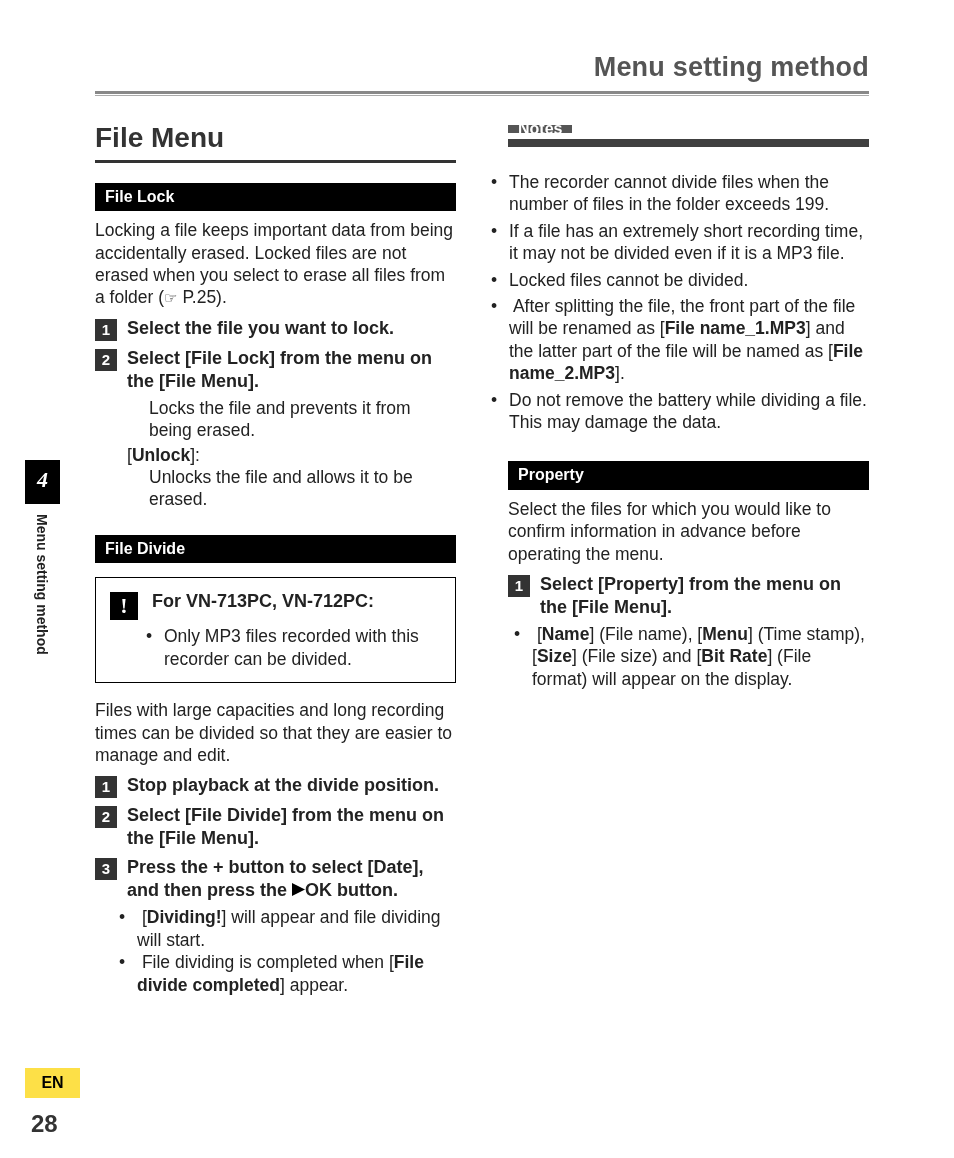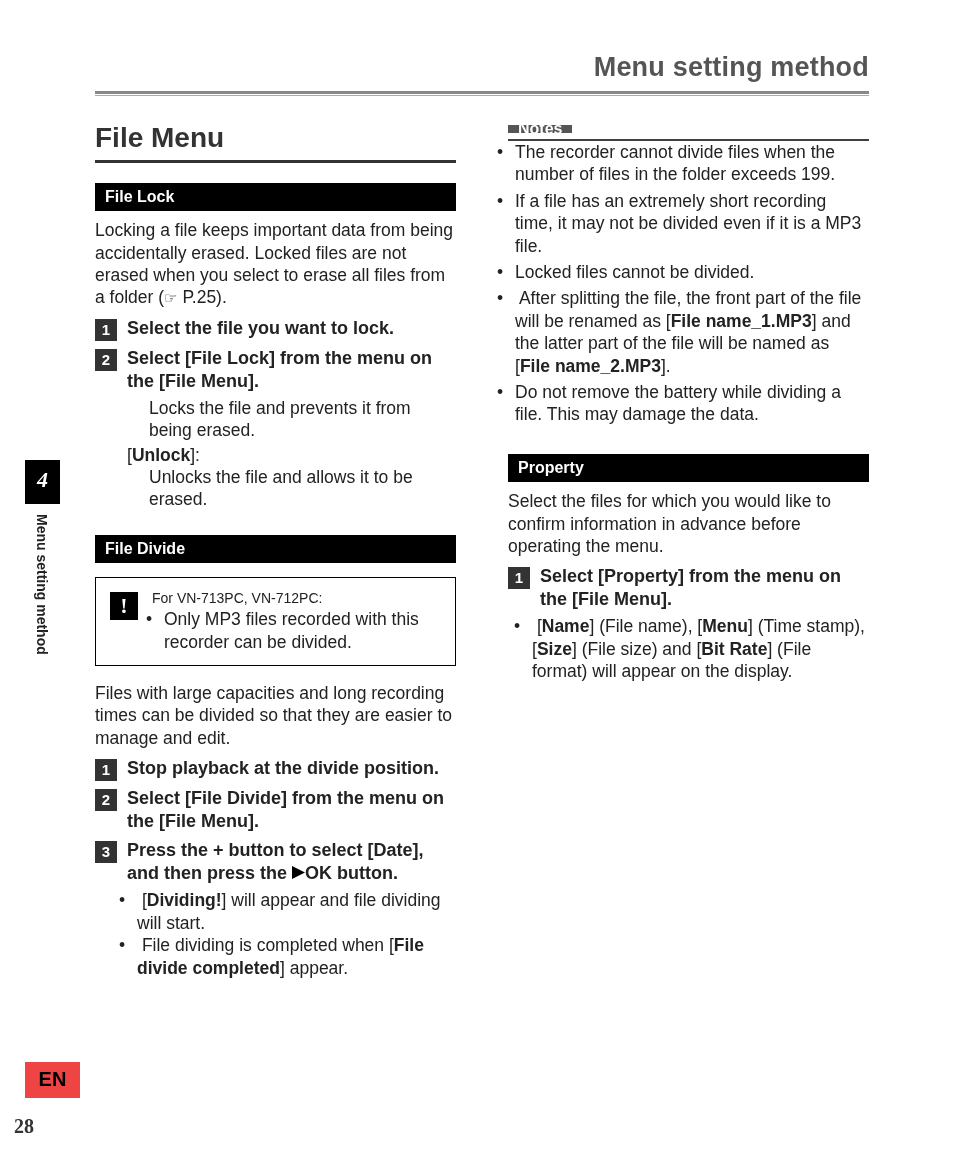--- a/index.html
+++ b/index.html
@@ -71,22 +71,22 @@
     background: #555;
     color: #fff;
     font-weight: 700;
     font-size: 16px;
     padding: 4px 10px;
     width: 64px;
     display: inline-block;
     margin-bottom: 6px;
   }
   .notes-underline {
-    border-bottom: 2px solid #404040;
-    margin-bottom: 0;
+    border-bottom: 8px solid #404040;
+    margin-bottom: 24px;
     line-height: 0;
   }
   p.body { margin-bottom: 8px; }
   .step-row {
     display: flex;
     gap: 10px;
     margin: 6px 0 4px 0;
     align-items: flex-start;
   }
   .step-num {
@@ -118,21 +118,21 @@
     margin-top: 2px;
   }
   ul.bullets > li::before {
     content: "•";
     display: inline-block;
     width: 18px;
     margin-left: -18px;
   }
   ul.rbullets {
     list-style: none;
-    margin-left: 7px;
+    margin-left: 1px;
     margin-top: 0;
   }
   ul.rbullets > li {
     margin-bottom: 4px;
   }
   ul.rbullets > li::before {
     content: "•";
     display: inline-block;
     width: 18px;
     margin-left: -18px;
@@ -151,21 +151,21 @@
     font-weight: 900;
     font-size: 22px;
     min-width: 28px;
     height: 28px;
     text-align: center;
     line-height: 28px;
     font-family: Georgia, serif;
     margin-top: 2px;
   }
   .warn-body { flex: 1; }
-  .warn-title { font-weight: 400; font-size: 14px; margin-bottom: 0; }
+  .warn-title { font-weight: 700; font-size: 18px; margin-bottom: 12px; }
   .warn-body ul { list-style: none; margin-left: 12px; }
   .warn-body ul li::before { content: "•"; display: inline-block; width: 18px; margin-left: -18px; }
   .side-tab {
     position: absolute;
     left: 25px;
     top: 460px;
     width: 35px;
   }
   .side-tab-num {
     background: #000;
@@ -183,35 +183,35 @@
     font-size: 14px;
     padding-top: 10px;
     text-align: left;
     margin-left: 7px;
   }
   .lang-tab {
     position: absolute;
     left: 25px;
     bottom: 60px;
     width: 55px;
-    background: #ef4444;
+    background: #fde047;
     color: #000;
     font-weight: 800;
     text-align: center;
     padding: 5px 0;
-    font-size: 20px;
+    font-size: 16px;
     font-family: Arial, sans-serif;
   }
   .page-num {
     position: absolute;
-    left: 14px;
+    left: 31px;
     bottom: 18px;
     font-weight: 800;
-    font-size: 20px;
-    font-family: Liberation Serif, serif;
+    font-size: 24px;
+    font-family: Liberation Sans, sans-serif;
     color: #333;
   }
   .play-icon svg { width: 13px; height: 13px; }
   .hand-icon { font-size: 15px; }
   .col2top { margin-top: 5px; }
   .spacer { height: 24px; }
 </style>
 </head>
 <body>
 

